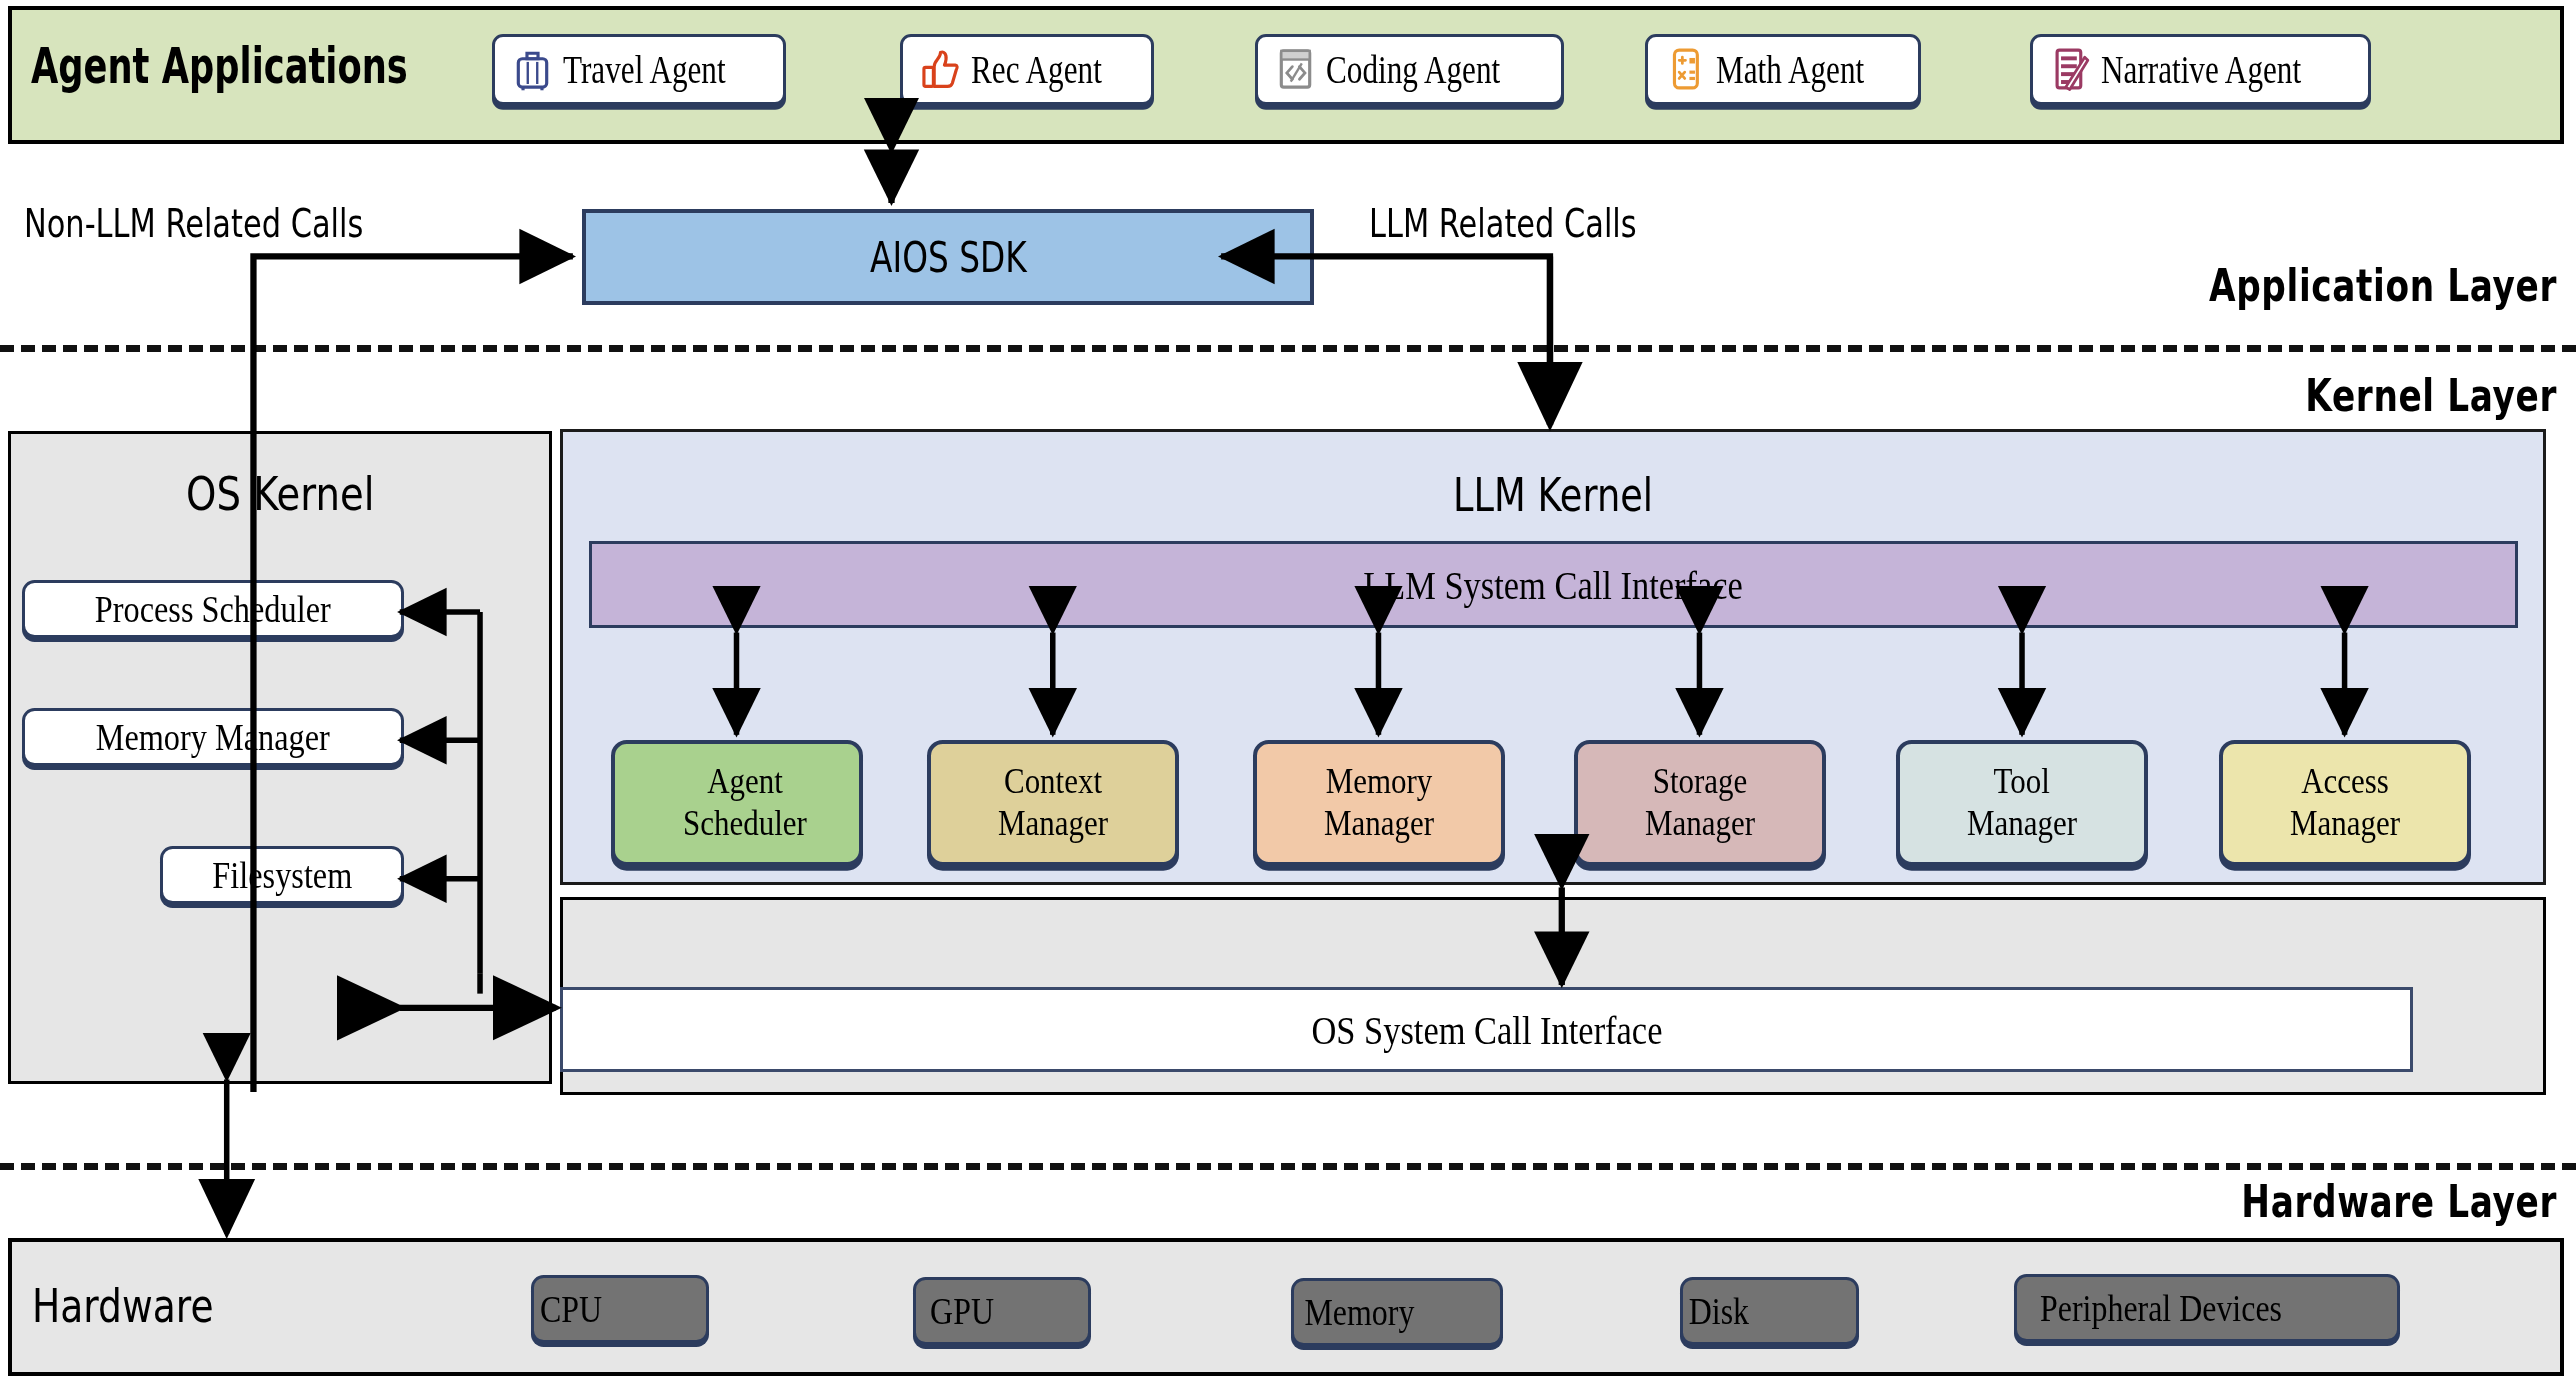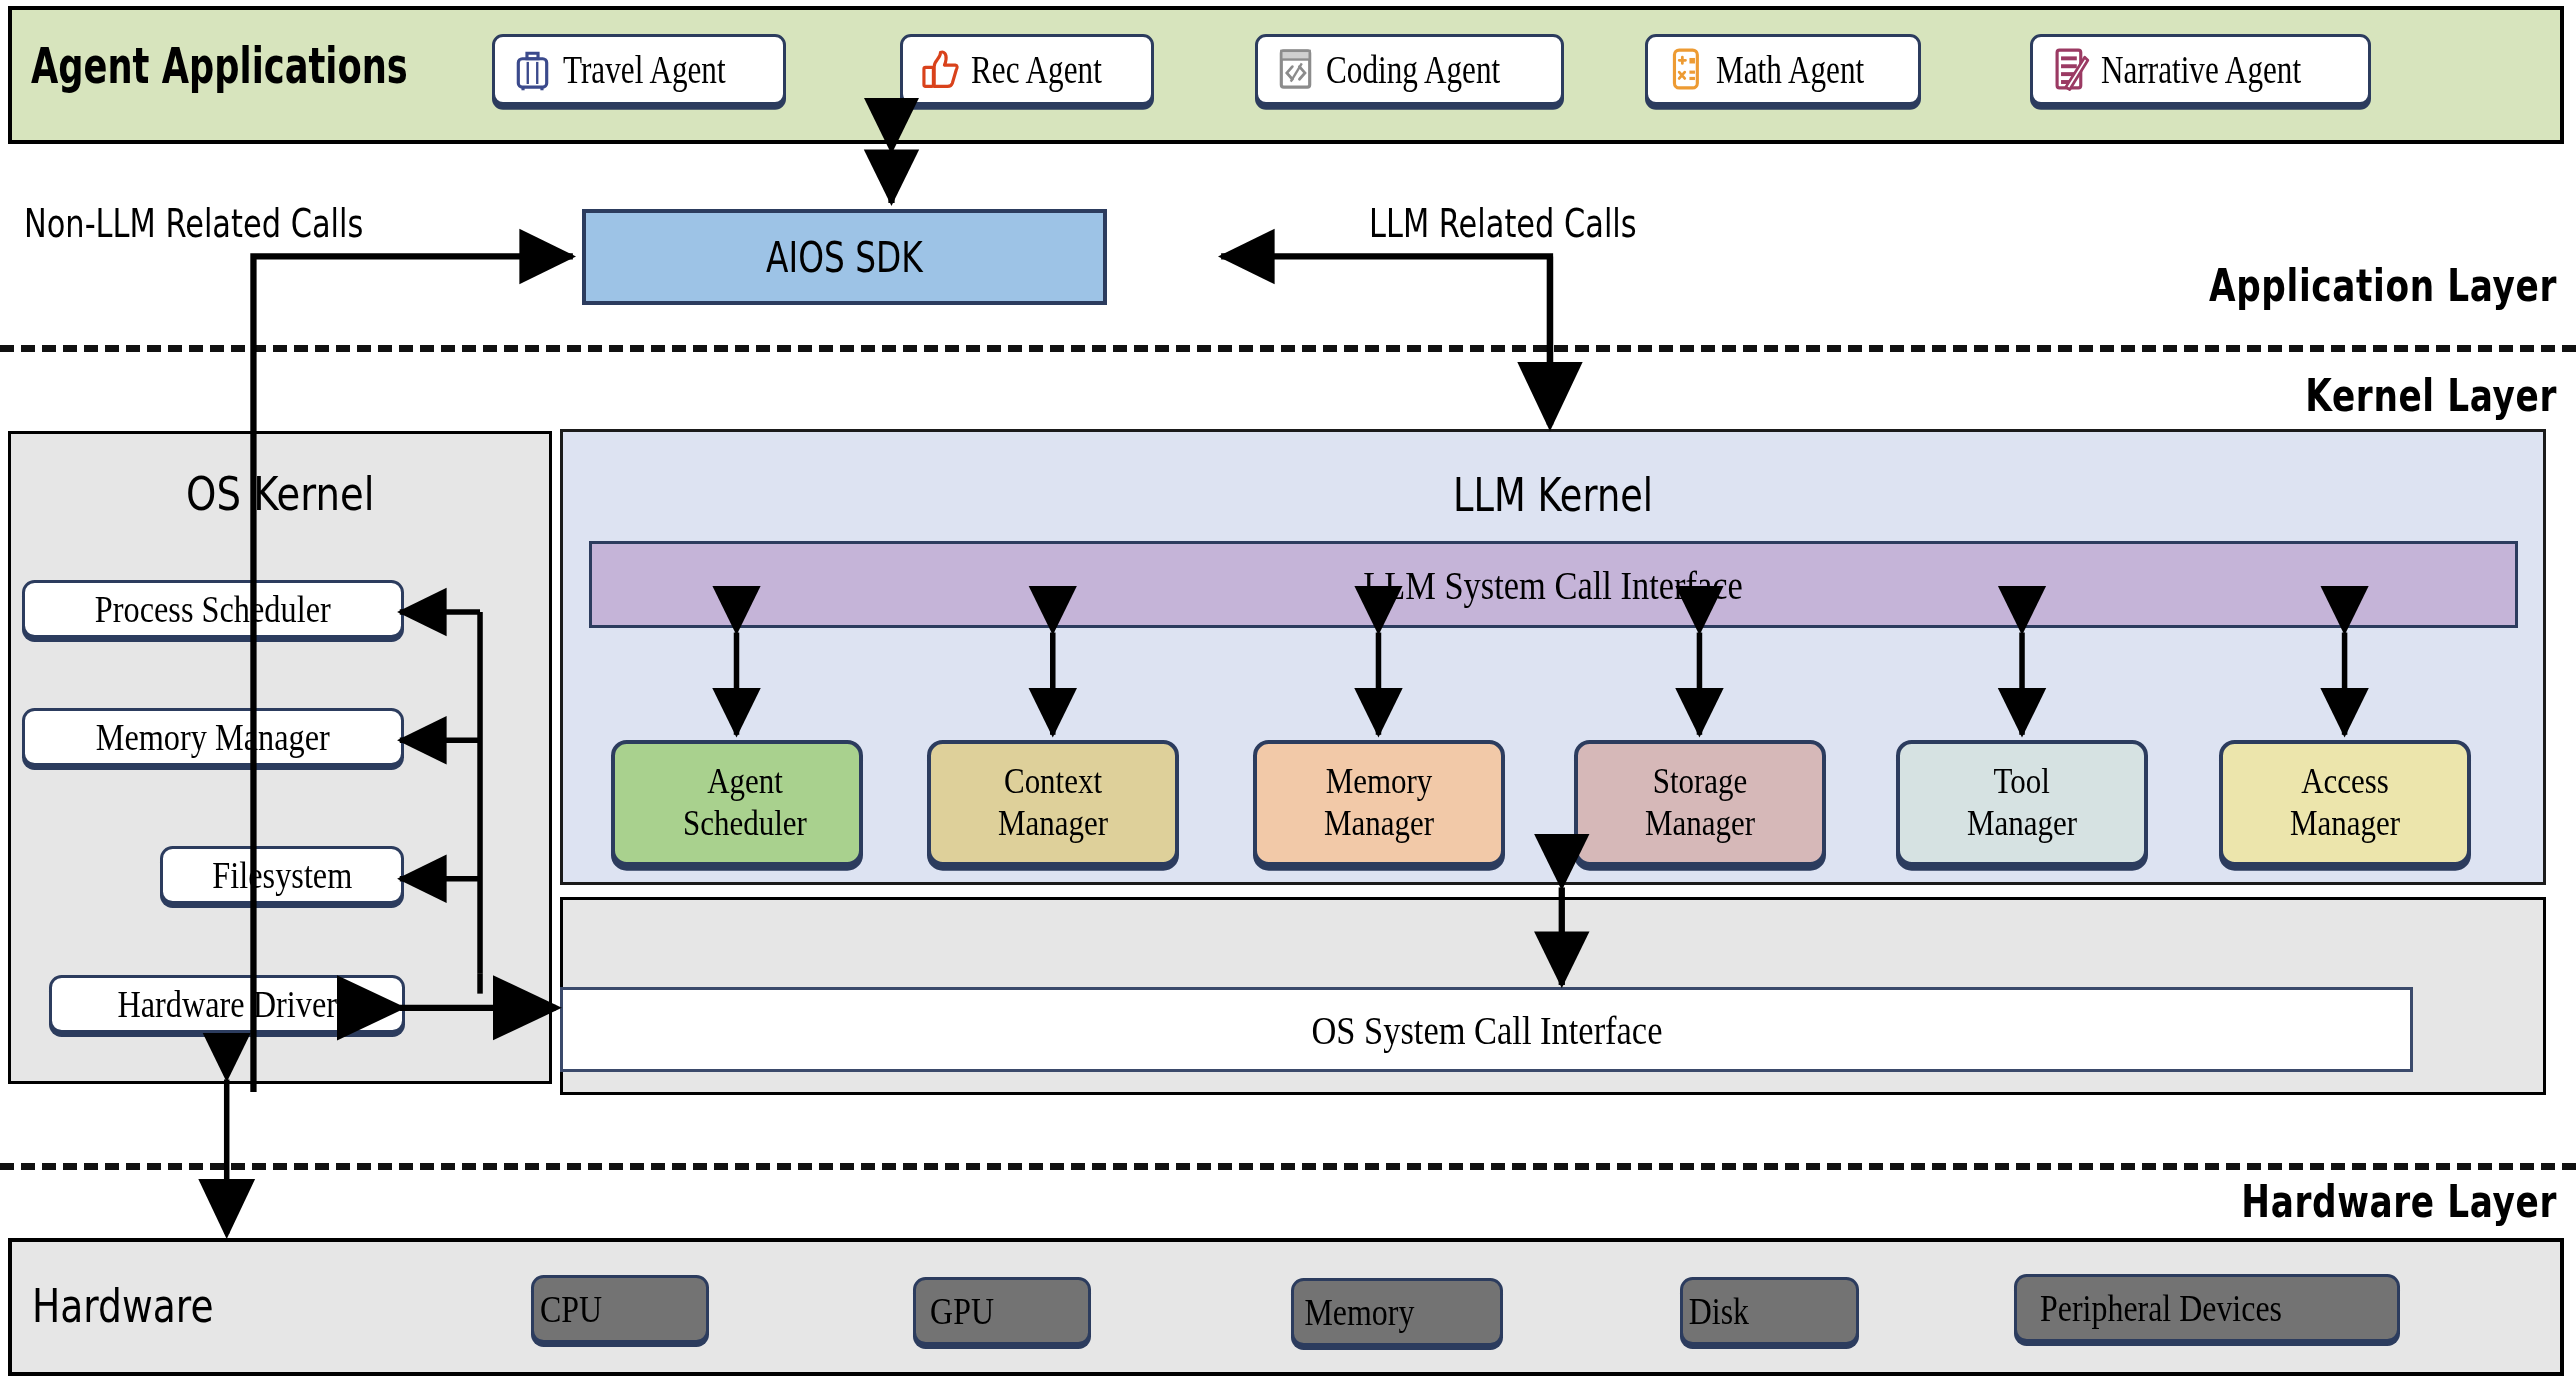--- a/index.html
+++ b/index.html
@@ -23,21 +23,21 @@
   .cond{font-family:"DejaVu Sans",sans-serif;font-weight:700;transform:scaleX(.72);transform-origin:left center;white-space:nowrap;}
 
   
   .agent-card{background:#fff;border:3.9px solid #2c3c5e;border-radius:11px;
     box-shadow:0 4.7px 0 #2c3c5e;display:flex;align-items:center;gap:9.4px;padding:0 17.3px;height:71px;}
   .agent-label{font-family:"Liberation Serif",serif;font-size:39px;color:#000;white-space:nowrap;
     transform:scaleX(.8);transform-origin:left center;}
   .agent-ico{width:41px;height:46px;flex:0 0 auto;}
 
   
-  .sdk{left:582px;top:209px;width:525px;height:96px;background:#9dc3e6;border:4.7px solid #2c3c5e;padding-left:46px;}
+  .sdk{left:582px;top:209px;width:732px;height:96px;background:#9dc3e6;border:4.7px solid #2c3c5e;padding-left:46px;}
   .sdk-txt{position:absolute;left:0;right:0;top:50%;transform:translateY(-50%);text-align:center;}
   .sdk-txt span{font-family:"DejaVu Sans",sans-serif;font-size:42px;color:#000;display:inline-block;transform:scaleX(.78);}
 
   
   .oskernel{left:7.9px;top:431px;width:544px;height:653px;background:#e6e6e6;border:3.9px solid #000;}
   .oskernel-title{position:absolute;left:0;right:0;top:33px;text-align:center;}
   .oskernel-title span{font-family:"DejaVu Sans",sans-serif;font-size:46px;color:#000;display:inline-block;transform:scaleX(.84);}
 
   .oschip{background:#fff;border:3.9px solid #2c3c5e;border-radius:12.6px;display:flex;align-items:center;justify-content:center;
     box-shadow:0 3.9px 0 #2c3c5e;height:58px;}
@@ -179,23 +179,20 @@
       <span>OS Kernel</span>
     </div>
     <div class="abs oschip" style="left:11px;top:146px;width:382px;">
       <span>Process Scheduler</span>
     </div>
     <div class="abs oschip" style="left:11px;top:274px;width:382px;">
       <span>Memory Manager</span>
     </div>
     <div class="abs oschip" style="left:149px;top:412px;width:244px;">
       <span>Filesystem</span>
-    </div>
-    <div class="abs oschip" style="left:38px;top:541px;width:356px;">
-      <span>Hardware Driver</span>
     </div>
   </div>
 
   <div class="abs llmkernel">
     <div class="llmkernel-title">
       <span>LLM Kernel</span>
     </div>
   </div>
 
   <div class="abs syscallbar">

